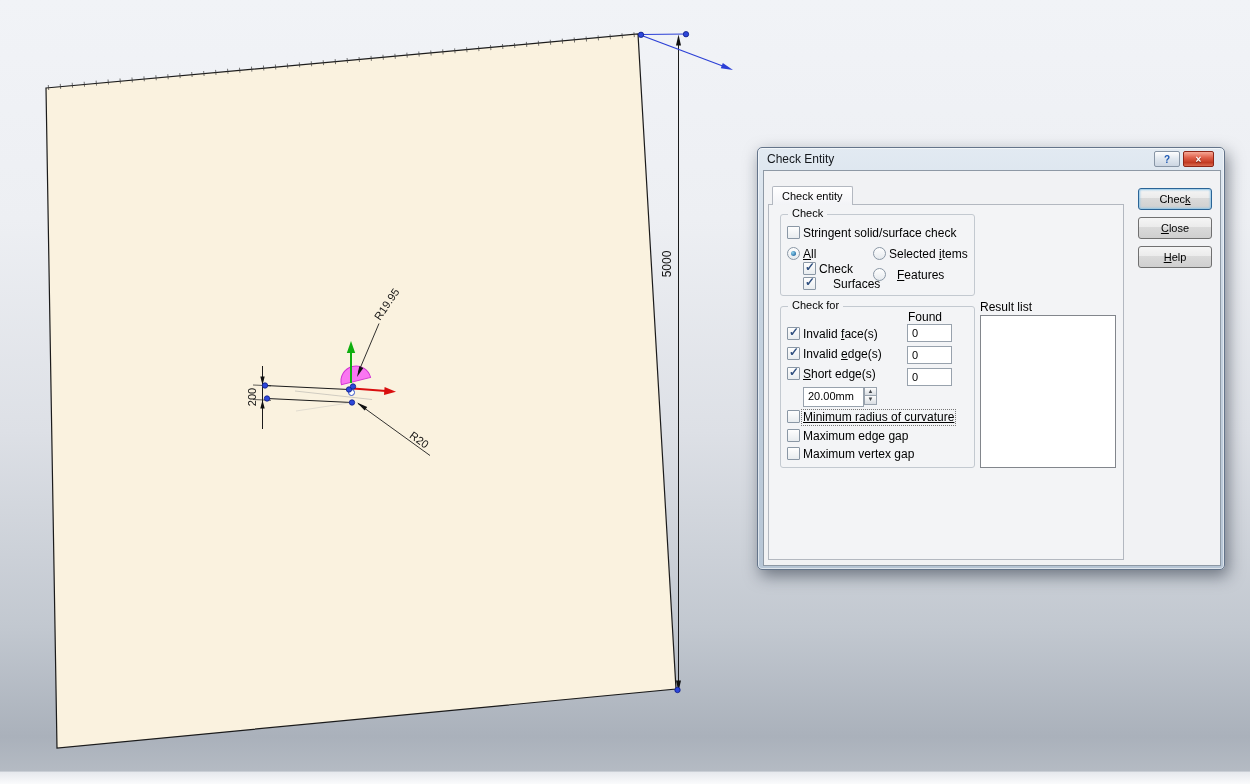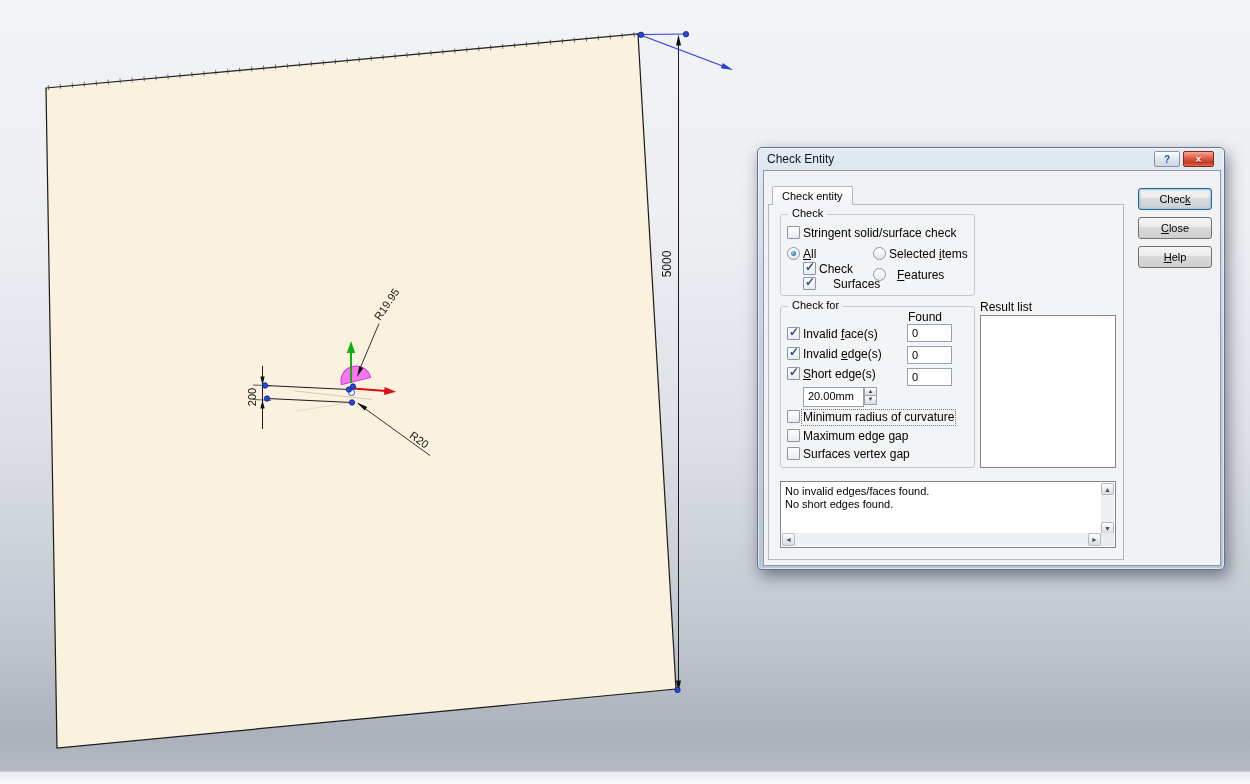--- a/index.html
+++ b/index.html
@@ -31,21 +31,21 @@
          background:linear-gradient(#ffffff,#f2f3f6); border:1px solid #b3b8c0; border-bottom:none;
          border-radius:2px 2px 0 0; font-size:11px; line-height:18px; color:#000; }
   .tabpage { position:absolute; left:4px; top:33px; width:356px; height:356px;
              background:#f3f4f6; border:1px solid #b3b8c0; }
 
   .group { position:absolute; border:1px solid #c3c9d0; border-radius:3px; }
   .group-label { position:absolute; left:7px; top:-8px; background:#f3f4f6; padding:0 4px;
                  font-size:11px; color:#000; white-space:nowrap; }
 
   .lbl { position:absolute; font-size:12px; color:#000; white-space:nowrap; line-height:13px; }
-  .lbl.focus-underline { outline:1px dotted #777; outline-offset:1px; }
+  .lbl.focus-underline { text-decoration:underline; outline:1px dotted #777; outline-offset:1px; }
 
   .cb { position:absolute; width:13px; height:13px; background:linear-gradient(#fefefe,#e8ecef);
         border:1px solid #8a97a5; border-radius:1px; }
   .cb .mark { position:absolute; left:1px; top:-3px; font-size:12px; font-weight:bold; color:#2f4f7f; }
   .radio { position:absolute; width:13px; height:13px; border-radius:50%;
            background:linear-gradient(#fefefe,#e6eaee); border:1px solid #8a97a5; }
   .radio.sel::after { content:""; position:absolute; left:3px; top:3px; width:5px; height:5px;
            border-radius:50%; background:radial-gradient(circle at 35% 35%, #8ed4ef, #2a6ea6 75%); }
 
   .field { position:absolute; background:#fff; border:1px solid #98a2ad; font-size:11px;
@@ -230,48 +230,26 @@
             </div>
           </div>
 
           <div class="cb" style="left:6px;top:103px"></div>
           <span class="lbl focus-underline" style="left:22px;top:104px">Minimum radius of curvature</span>
 
           <div class="cb" style="left:6px;top:122px"></div>
           <span class="lbl" style="left:22px;top:123px">Maximum edge <u>g</u>ap</span>
 
           <div class="cb" style="left:6px;top:140px"></div>
-          <span class="lbl" style="left:22px;top:141px">Surfaces vertex gap</span>
+          <span class="lbl" style="left:22px;top:141px">Maximum vertex gap</span>
         </div>
 
         <span class="lbl" style="left:211px;top:96px">Result list</span>
         <div class="listbox" style="left:211px;top:110px;width:136px;height:153px"></div>
 
-        <div class="msgbox" style="left:11px;top:276px;width:336px;height:67px">
-          <div class="msg-line" style="left:4px;top:3px">No invalid edges/faces found.</div>
-          <div class="msg-line" style="left:4px;top:16px">No short edges found.</div>
-
-          <div class="vscroll">
-            <div class="s-btn up">
-              <span>▲</span>
-            </div>
-            <div class="s-btn down">
-              <span>▼</span>
-            </div>
-          </div>
-          <div class="hscroll">
-            <div class="s-btn left">
-              <span>◄</span>
-            </div>
-            <div class="s-btn right">
-              <span>►</span>
-            </div>
-          </div>
-          <div class="s-corner"></div>
-        </div>
 
       </div>
 
       <button class="win-btn default" style="left:374px;top:17px">Chec<u>k</u></button>
       <button class="win-btn" style="left:374px;top:46px"><u>C</u>lose</button>
       <button class="win-btn" style="left:374px;top:75px"><u>H</u>elp</button>
 
     </div>
   </div>
 

